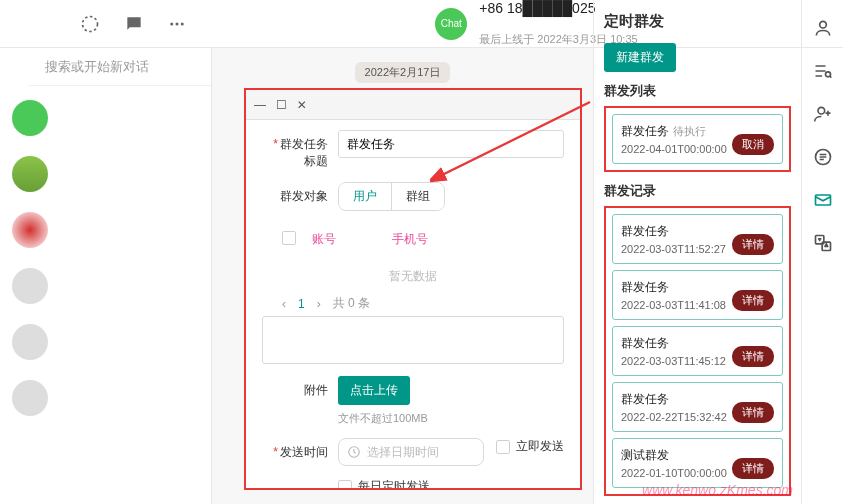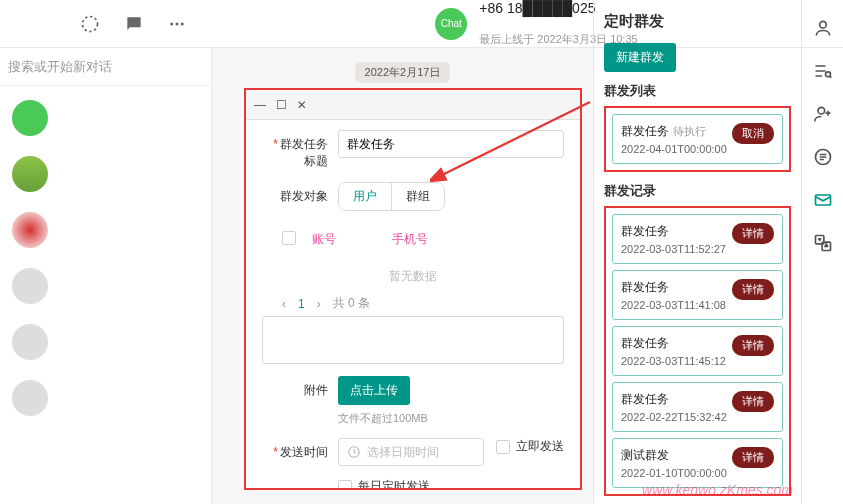--- a/index.html
+++ b/index.html
@@ -9,21 +9,21 @@
     .header { height: 48px; border-bottom: 1px solid #e8e8e8; display: flex; align-items: center; }
     .header-left { width: 212px; display: flex; align-items: center; gap: 24px; padding-left: 80px; }
     .icon-btn { color: #666; cursor: pointer; display: inline-flex; }
     .chat-header { flex: 1; display: flex; align-items: center; gap: 12px; padding-left: 18px; justify-content: center; }
     .avatar-round { width: 32px; height: 32px; border-radius: 50%; background: #4ac959; display: flex; align-items: center; justify-content: center; color: #fff; font-size: 10px; }
     .contact-name { font-size: 14px; color: #222; }
     .contact-sub { font-size: 11px; color: #999; margin-top: 16px; }
     
     
     .left-sidebar { position: absolute; left: 0; top: 48px; width: 212px; bottom: 0; border-right: 1px solid #e8e8e8; }
-    .search-box { height: 38px; padding: 0 8px; display: flex; align-items: center; color: #999; font-size: 13px; border-bottom: 1px solid #f0f0f0; }
+    .search-box { height: 38px; padding: 0 16px; display: flex; align-items: center; color: #999; font-size: 13px; border-bottom: 1px solid #f0f0f0; margin-left: 29px; }
     .conv-list { padding-top: 4px; }
     .conv-item { height: 56px; display: flex; align-items: center; padding: 0 12px; gap: 10px; }
     .conv-avatar { width: 36px; height: 36px; border-radius: 50%; flex-shrink: 0; }
     
     
     .chat-area { position: absolute; left: 212px; top: 48px; right: 250px; bottom: 0; background: #f7f7f7; }
     .date-pill { margin: 14px auto; background: #eae5e0; color: #555; font-size: 11px; padding: 3px 10px; border-radius: 6px; width: fit-content; }
     
     
     .dialog { position: absolute; left: 244px; top: 88px; width: 338px; height: 402px; background: #fff; border: 2px solid #e83737; z-index: 10; display: flex; flex-direction: column; }
@@ -51,34 +51,34 @@
     .check { width: 14px; height: 14px; border: 1px solid #d0d0d0; border-radius: 2px; display: inline-block; }
     .empty { text-align: center; color: #bbb; font-size: 12px; padding: 14px 0 10px; }
     .pager { display: flex; align-items: center; gap: 12px; padding-left: 20px; color: #999; font-size: 12px; }
     .page-num { color: #009688; font-weight: 500; }
     
     .content-area { flex: 1; min-height: 48px; border: 1px solid #d9d9d9; border-radius: 3px; }
     
     .btn-teal { background: #009688; color: #fff; border: none; padding: 6px 12px; border-radius: 3px; font-size: 12px; cursor: pointer; }
     .hint { font-size: 11px; color: #999; margin-top: 6px; }
     
-    .date-input { flex: 1; border: 1px solid #d9d9d9; border-radius: 3px; height: 28px; padding: 0 8px; font-size: 12px; color: #bbb; display: flex; align-items: center; gap: 6px; }
+    .date-input { flex: 1; border: 1px solid #d9d9d9; border-radius: 8px; height: 28px; padding: 0 8px; font-size: 12px; color: #bbb; display: flex; align-items: center; gap: 6px; }
     .immediate { display: flex; align-items: center; gap: 6px; margin-left: 12px; font-size: 12px; }
     
     .daily-row { padding-left: 76px; display: flex; align-items: center; gap: 6px; font-size: 12px; margin-bottom: 12px; }
     
     
     .arrow { position: absolute; left: 430px; top: 96px; z-index: 20; pointer-events: none; }
     
     
     .right-panel { position: absolute; right: 42px; top: 0; width: 208px; bottom: 0; border-left: 1px solid #e8e8e8; padding: 12px 10px; }
     .panel-title { font-size: 15px; font-weight: 600; margin-bottom: 12px; }
     .section-title { font-size: 13px; font-weight: 600; margin: 10px 0 6px; }
     .task-list { border: 2px solid #e83737; padding: 6px; margin-bottom: 8px; }
-    .task-card { border: 1px solid #7dccc4; border-radius: 3px; padding: 8px 8px; display: flex; align-items: flex-start; margin-bottom: 6px; }
+    .task-card { border: 1px solid #7dccc4; border-radius: 3px; padding: 8px 8px; display: flex; align-items: flex-end; margin-bottom: 6px; }
     .task-list .task-card:last-child { margin-bottom: 0; }
     .task-info { flex: 1; }
     .task-name { font-size: 12px; color: #222; }
     .task-status { font-size: 11px; color: #999; margin-left: 4px; }
     .task-time { font-size: 11px; color: #666; margin-top: 3px; }
     .pill-btn { background: #7f1d1d; color: #fff; border: none; border-radius: 10px; padding: 3px 10px; font-size: 11px; cursor: pointer; }
     
     
     .icon-rail { position: absolute; right: 0; top: 0; width: 42px; bottom: 0; border-left: 1px solid #e8e8e8; display: flex; flex-direction: column; align-items: center; padding-top: 18px; gap: 20px; }
     .rail-icon { color: #555; cursor: pointer; }

